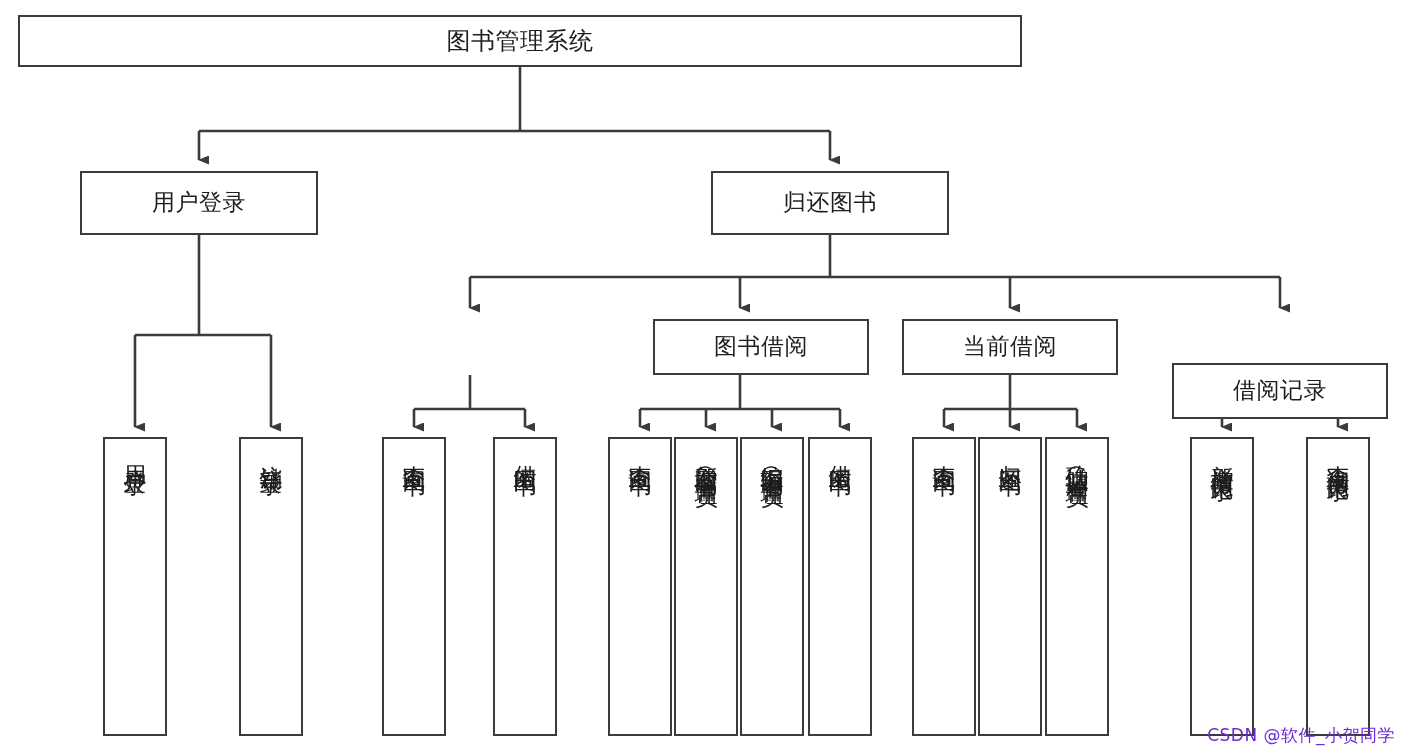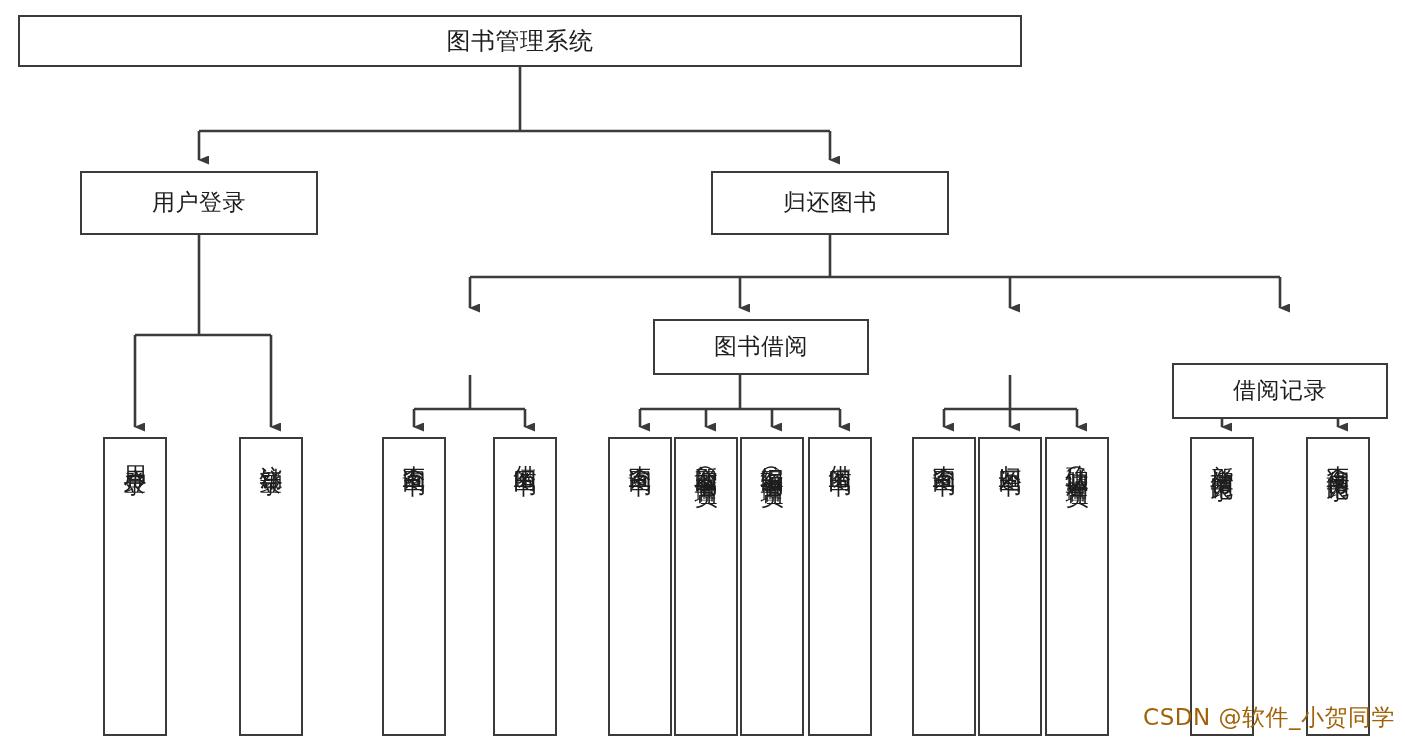--- a/index.html
+++ b/index.html
@@ -60,23 +60,23 @@
     writing-mode: vertical-rl;
     text-orientation: upright;
     font-size: 23px;
     line-height: 1.0;
     letter-spacing: 3px;
     white-space: nowrap;
   }
   #watermark {
     position: absolute;
     right: 10px;
-    bottom: 14px;
-    font-size: 23px;
-    color: #a16207;
+    bottom: 0;
+    font-size: 17px;
+    color: #6d28d9;
     letter-spacing: 0.5px;
     white-space: nowrap;
     user-select: none;
   }
 </style>
 </head>
 <body>
 
 <div id="diagram-root">
 
@@ -137,20 +137,23 @@
   <div class="node horiz" style="left:80px; top:171px; width:238px; height:64px;">
     <span class="node-label">用户登录</span>
   </div>
   <div class="node horiz" style="left:711px; top:171px; width:238px; height:64px;">
     <span class="node-label">归还图书</span>
   </div>
 
   <div class="node horiz" style="left:632px; top:319px; width:216px; height:56px;margin-left:21px;">
     <span class="node-label">图书借阅</span>
   </div>
+  <div class="node horiz" style="left:902px; top:319px; width:216px; height:56px;">
+    <span class="node-label">当前借阅</span>
+  </div>
   <div class="node horiz" style="left:1172px; top:319px; width:216px; height:56px;margin-top:44px;">
     <span class="node-label">借阅记录</span>
   </div>
 
   <div class="node vert" style="left:103px; top:437px; width:64px; height:299px;">
     <span class="node-label">用户登录</span>
   </div>
   <div class="node vert" style="left:239px; top:437px; width:64px; height:299px;">
     <span class="node-label">注销登录</span>
   </div>

